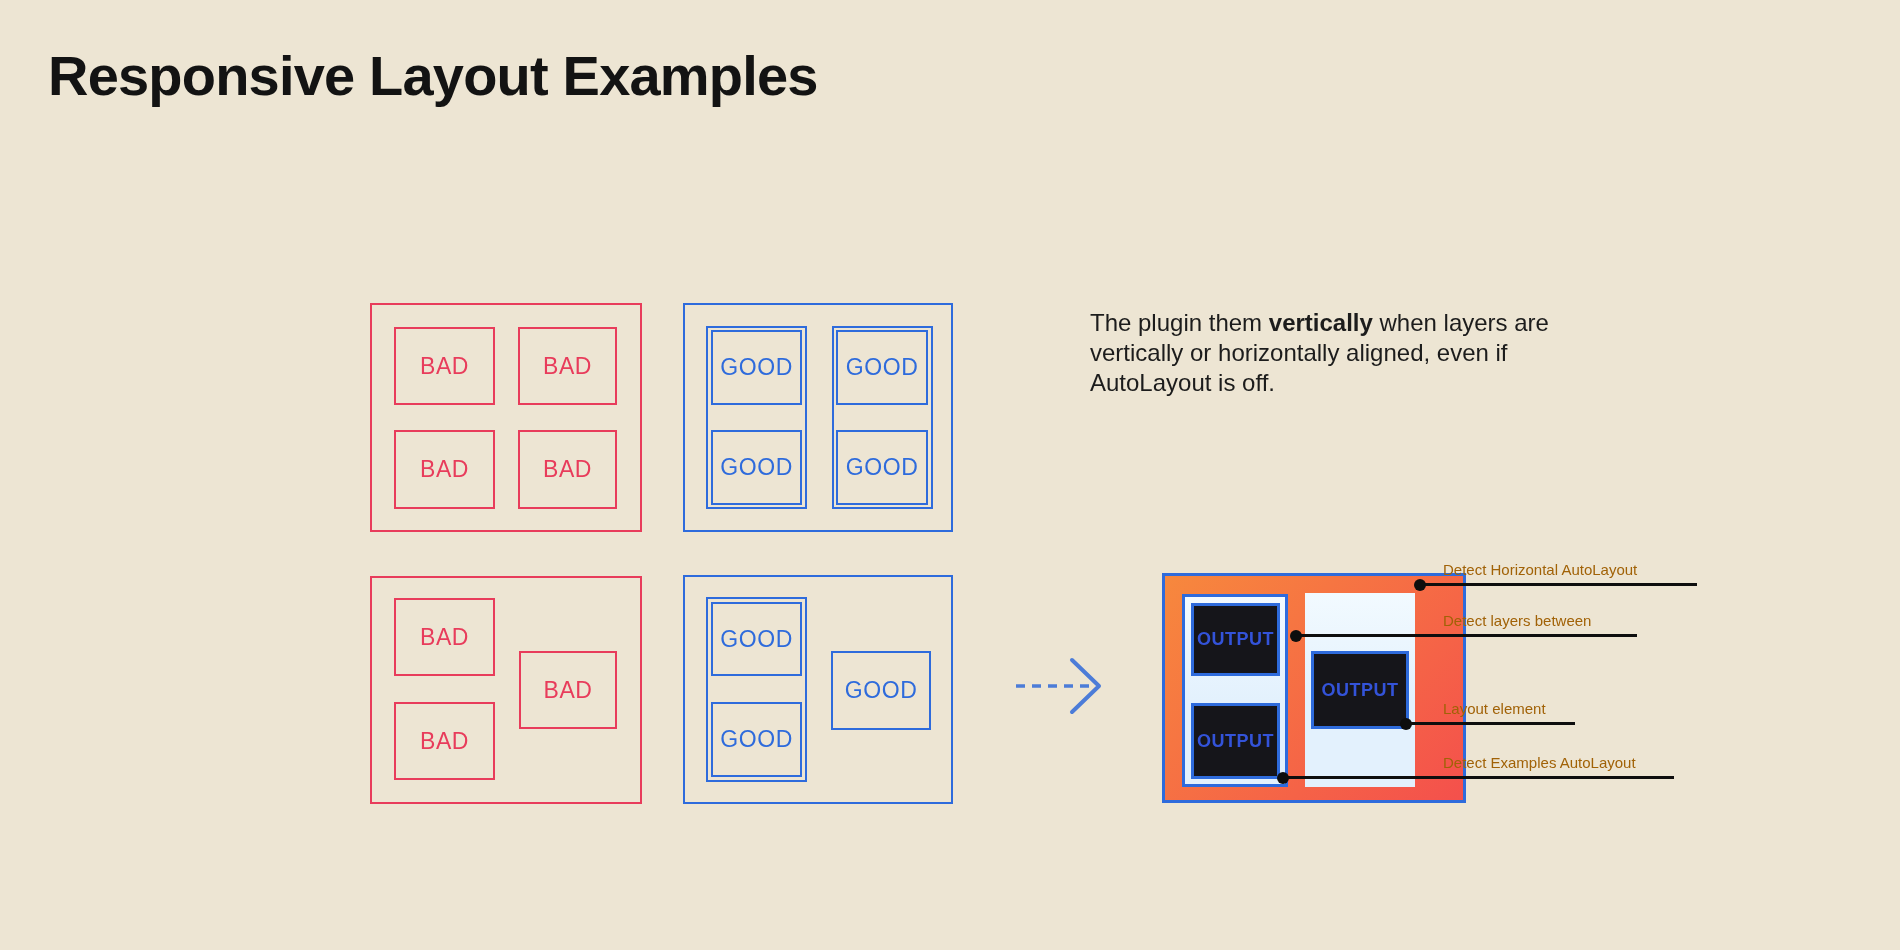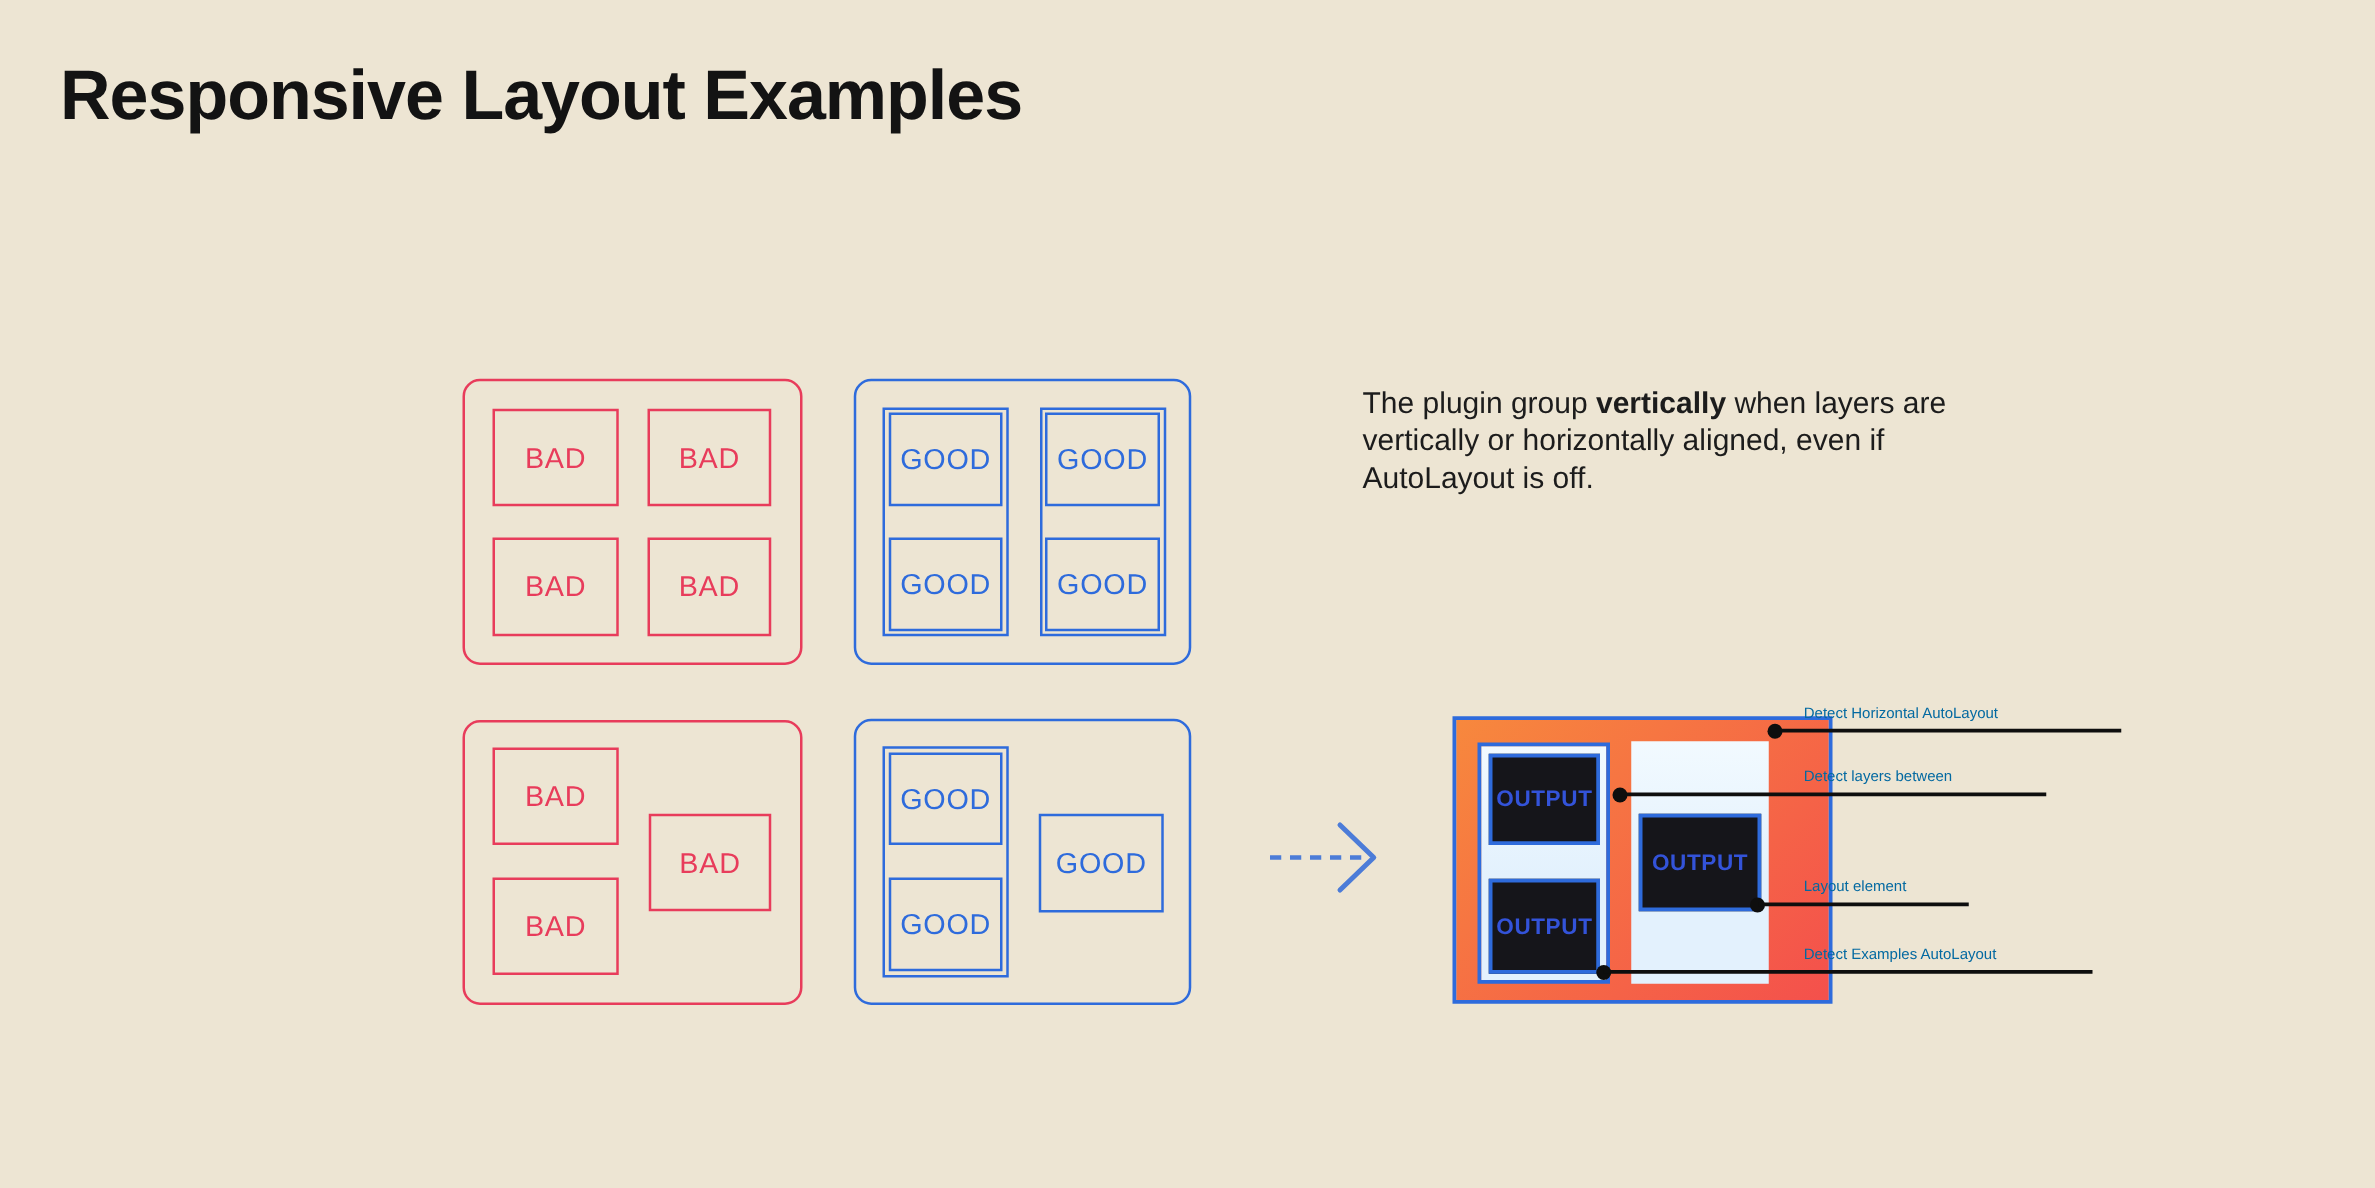--- a/index.html
+++ b/index.html
@@ -9,21 +9,21 @@
   }
   *{margin:0;padding:0;box-sizing:border-box;}
   html,body{width:1900px;height:950px;}
   body{font-family:"Liberation Sans","DejaVu Sans",sans-serif;background:var(--background);}
   .canvas{position:relative;width:1900px;height:950px;background:var(--background);overflow:hidden;}
 
   .title{position:absolute;left:48px;top:48px;font-size:56px;line-height:56px;
          font-weight:800;letter-spacing:-0.8px;color:var(--ink);}
 
   
-  .frame{position:absolute;border-radius:14px;}
+  .frame{position:absolute;}
   .red-frame{border:2px solid var(--red);}
   .blue-frame{border:2px solid var(--blue);}
   .cell{position:absolute;display:flex;align-items:center;justify-content:center;
         font-size:23px;letter-spacing:0.6px;}
   .red-cell{border:2px solid var(--red);color:var(--red);}
   .blue-cell{border:2px solid var(--blue);color:var(--blue);}
   .blue-wrap{position:absolute;border:2px solid var(--blue);}
 
   
   .desc{position:absolute;left:1090px;top:308px;width:478px;font-size:24px;
@@ -44,21 +44,21 @@
              background:linear-gradient(135deg,var(--orange-start) 0%,var(--orange-end) 100%);}
   .out-panel{position:absolute;background:linear-gradient(180deg,var(--panel-blue-top) 0%,var(--panel-blue) 55%);}
   .out-panel.bordered{border:3px solid var(--blue);}
   .out-dark{position:absolute;background:var(--dark);border:3px solid var(--blue);
             display:flex;align-items:center;justify-content:center;
             color:var(--output-text);font-size:18px;font-weight:600;letter-spacing:0.5px;}
 
   
   .ann-line{position:absolute;height:3px;background:#0e0e0e;}
   .ann-dot{position:absolute;width:12px;height:12px;border-radius:50%;background:#0e0e0e;}
-  .ann-label{position:absolute;font-size:12px;line-height:22px;color:#0369a1;white-space:nowrap;}
+  .ann-label{position:absolute;font-size:15px;line-height:22px;color:#a16207;white-space:nowrap;}
 </style>
 </head>
 <body>
 
 <div class="canvas">
 
   <h1 class="title">Responsive Layout Examples</h1>
 
   <div class="frame red-frame" style="left:370px;top:303px;width:272px;height:229px;">
     <div class="cell red-cell" style="left:22px;top:22px;width:101px;height:78px;">
@@ -114,21 +114,21 @@
       <div class="cell blue-cell" style="left:3px;top:103px;width:91px;height:75px;">
           <span>GOOD</span>
         </div>
     </div>
     <div class="cell blue-cell" style="left:146px;top:74px;width:100px;height:79px;">
         <span>GOOD</span>
       </div>
   </div>
 
   <div class="desc">
-    <p><span>The plugin group </span><b>vertically</b><span> when layers are vertically or horizontally aligned, even if AutoLayout is off.</span></p>
+    <p><span>The plugin them </span><b>vertically</b><span> when layers are vertically or horizontally aligned, even if AutoLayout is off.</span></p>
   </div>
 
   <svg class="arrow" viewBox="0 0 102 70">
     <line x1="8" y1="36" x2="84" y2="36"></line>
     <polyline points="64,10 91,36 64,62"></polyline>
   </svg>
 
   <div class="out-frame">
     <div class="out-panel bordered" style="left:17px;top:18px;width:106px;height:193px;">
       <div class="out-dark" style="left:6px;top:6px;width:89px;height:73px;">

